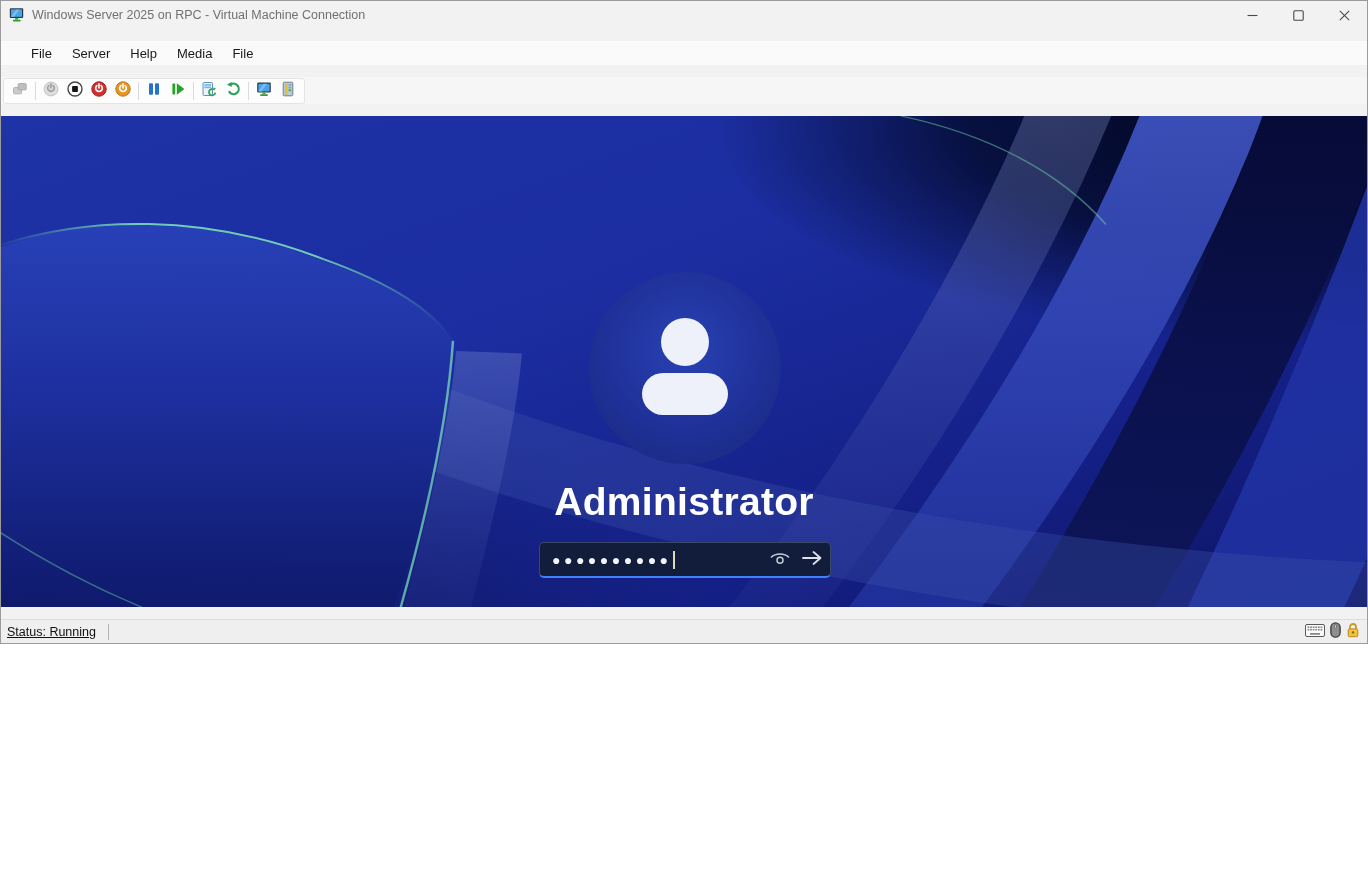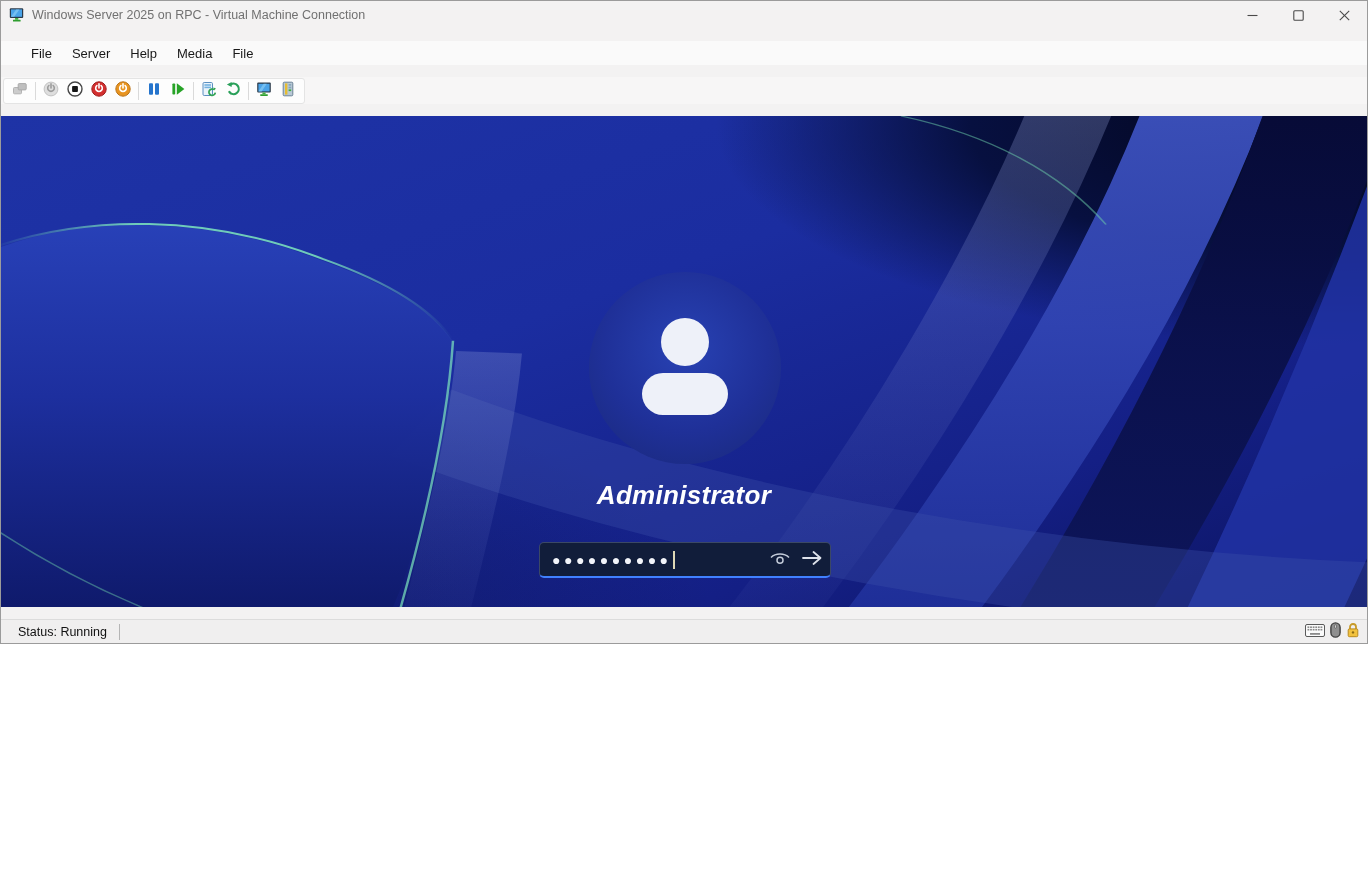--- a/index.html
+++ b/index.html
@@ -84,23 +84,22 @@
     background: #eef1f9;
   }
   .avatar-body {
     position: absolute; left: 53px; top: 101px;
     width: 86px; height: 42px; border-radius: 22px;
     background: #eef1f9;
   }
   .login-name {
     position: absolute; left: 0; right: 0; top: 364px;
     text-align: center;
-    color: #ffffff; font-size: 26px; font-weight: 600;
+    color: #ffffff; font-size: 39px; font-weight: 600;
     letter-spacing: 0.3px;
-    font-style: italic;
   }
   .password-field {
     position: absolute; left: 538px; top: 426px;
     width: 292px; height: 36px;
     background: #111d3a;
     border: 1px solid rgba(170,185,215,0.28);
     border-bottom: 2px solid #4080ff;
     border-radius: 5px;
     display: flex; align-items: center;
   }
@@ -123,21 +122,22 @@
     border: none; background: transparent; padding: 0;
     display: flex; align-items: center; justify-content: center;
   }
   
   .statusbar {
     flex: 0 0 24px; height: 24px;
     background: #f0efef;
     border-top: 1px solid #dcdcdc;
     display: flex; align-items: center;
     font-size: 12.5px; color: #111111;
-    padding: 0 7px 0 17px;
+    padding: 0 7px 0 6px;
+    text-decoration: underline;
   }
   .status-sep { width: 1px; height: 16px; background: #b5b5b5; margin-left: 12px; }
   .status-icons { margin-left: auto; display: flex; align-items: center; gap: 5px; }
 </style>
 </head>
 <body>
 
 <div class="window">
 
   <div class="titlebar">

